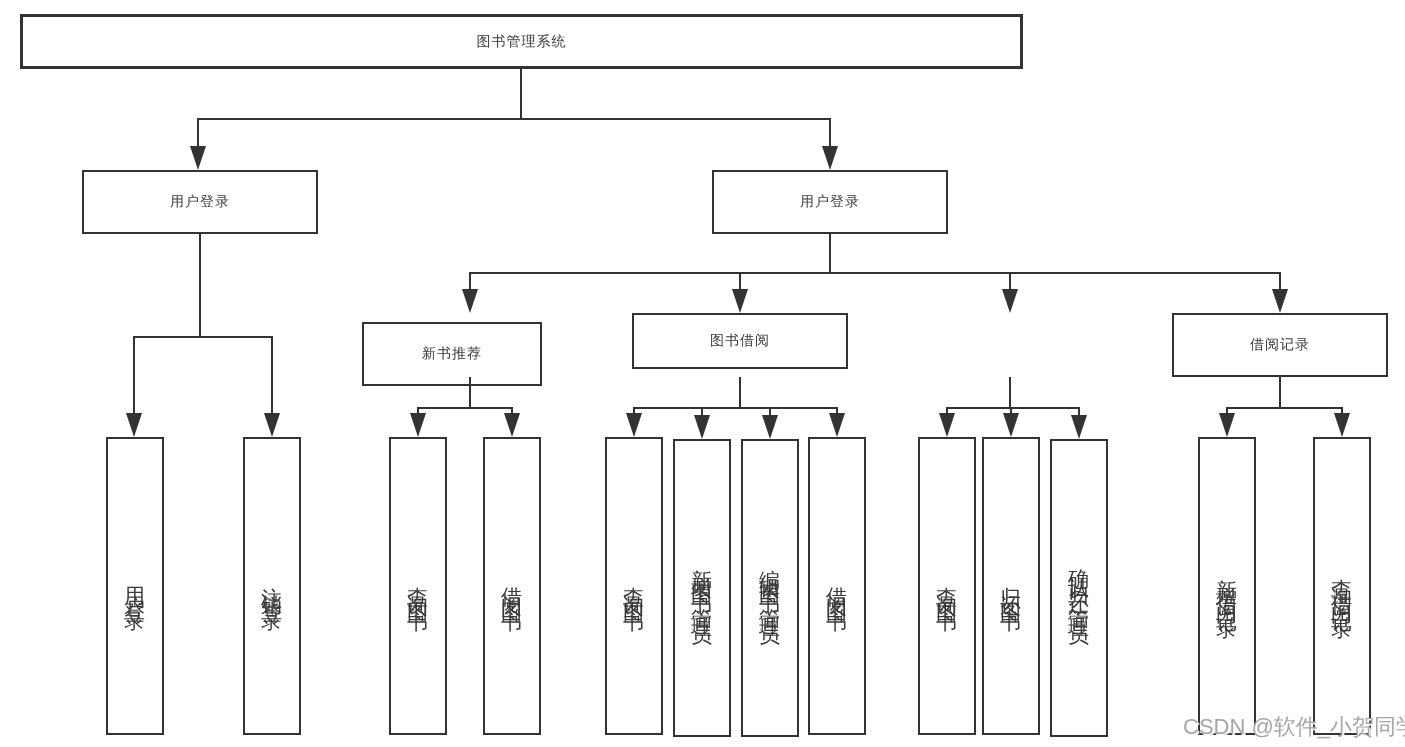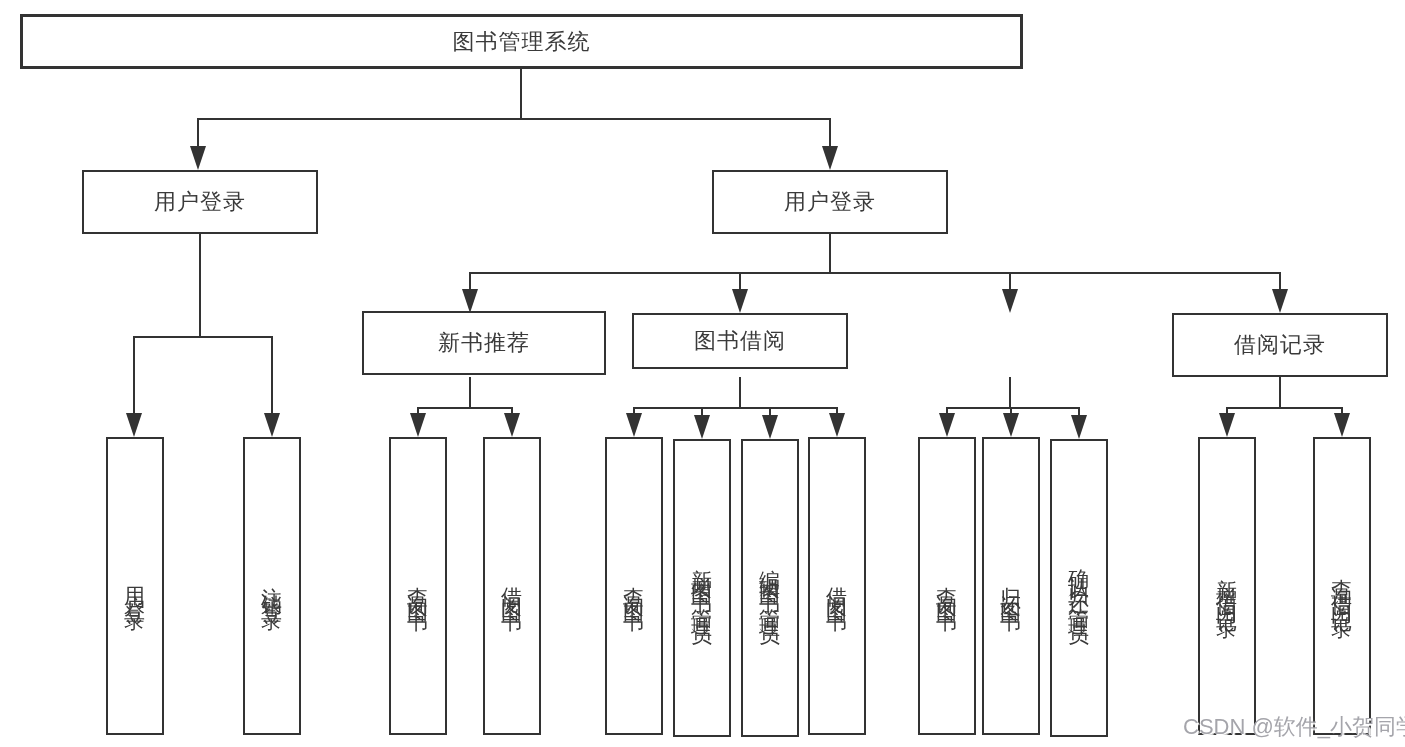--- a/index.html
+++ b/index.html
@@ -6,21 +6,21 @@
   .canvas {
     position:relative; width:1405px; height:747px; background:#ffffff;
     font-family:"Liberation Sans","DejaVu Sans",sans-serif; color:#3a3a3a;
     overflow:hidden;
   }
   .b {
     position:absolute; box-sizing:border-box; border:2px solid #333333;
     background:#ffffff; display:flex; align-items:center; justify-content:center;
   }
   .b.root { border-width:3px; }
-  .hlabel { font-size:22px; letter-spacing:1px; white-space:nowrap; }
+  .hlabel { font-size:14px; letter-spacing:1px; white-space:nowrap; }
   .vlabel {
     writing-mode:vertical-rl; text-orientation:mixed;
     font-size:21px; letter-spacing:8px; line-height:1;
   }
   .v { position:absolute; width:2px; background:#333333; }
   .h { position:absolute; height:2px; background:#333333; }
   .a {
     position:absolute; width:0; height:0;
     border-left:8px solid transparent; border-right:8px solid transparent;
     border-top:24px solid #333333;
@@ -41,21 +41,21 @@
   </div>
 
   <div class="b" style="left:82px; top:170px; width:236px; height:64px;">
     <span class="hlabel">用户登录</span>
   </div>
 
   <div class="b" style="left:712px; top:170px; width:236px; height:64px;">
     <span class="hlabel">用户登录</span>
   </div>
 
-  <div class="b" style="left:362px; top:311px; width:244px; height:64px;">
+  <div class="b" style="left:362px; top:322px; width:180px; height:64px;">
     <span class="hlabel">新书推荐</span>
   </div>
 
   <div class="b" style="left:632px; top:313px; width:216px; height:56px;">
     <span class="hlabel">图书借阅</span>
   </div>
 
 
   <div class="b" style="left:1172px; top:313px; width:216px; height:64px;">
     <span class="hlabel">借阅记录</span>

